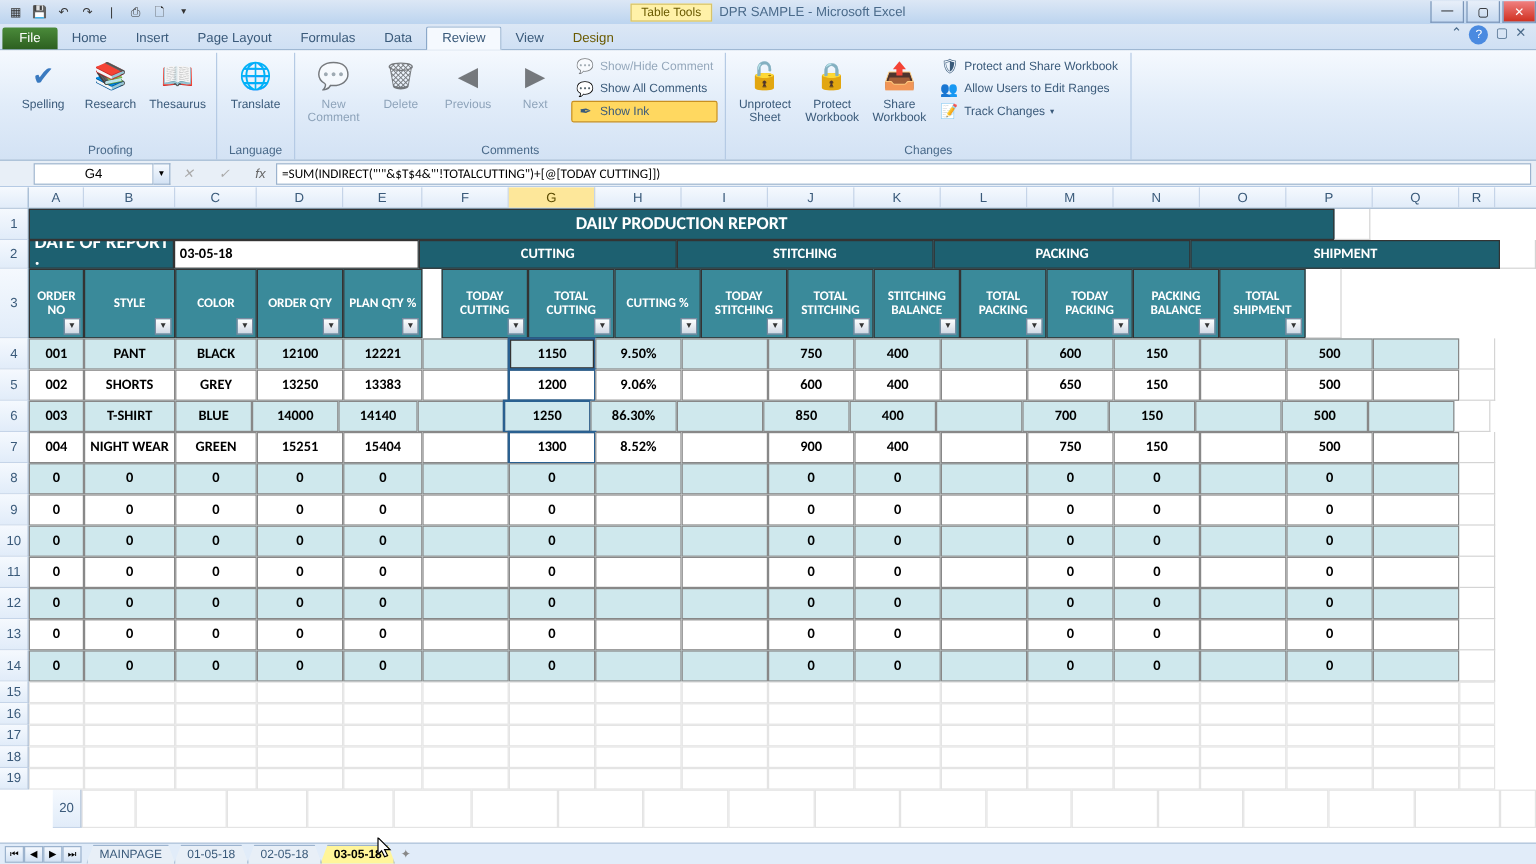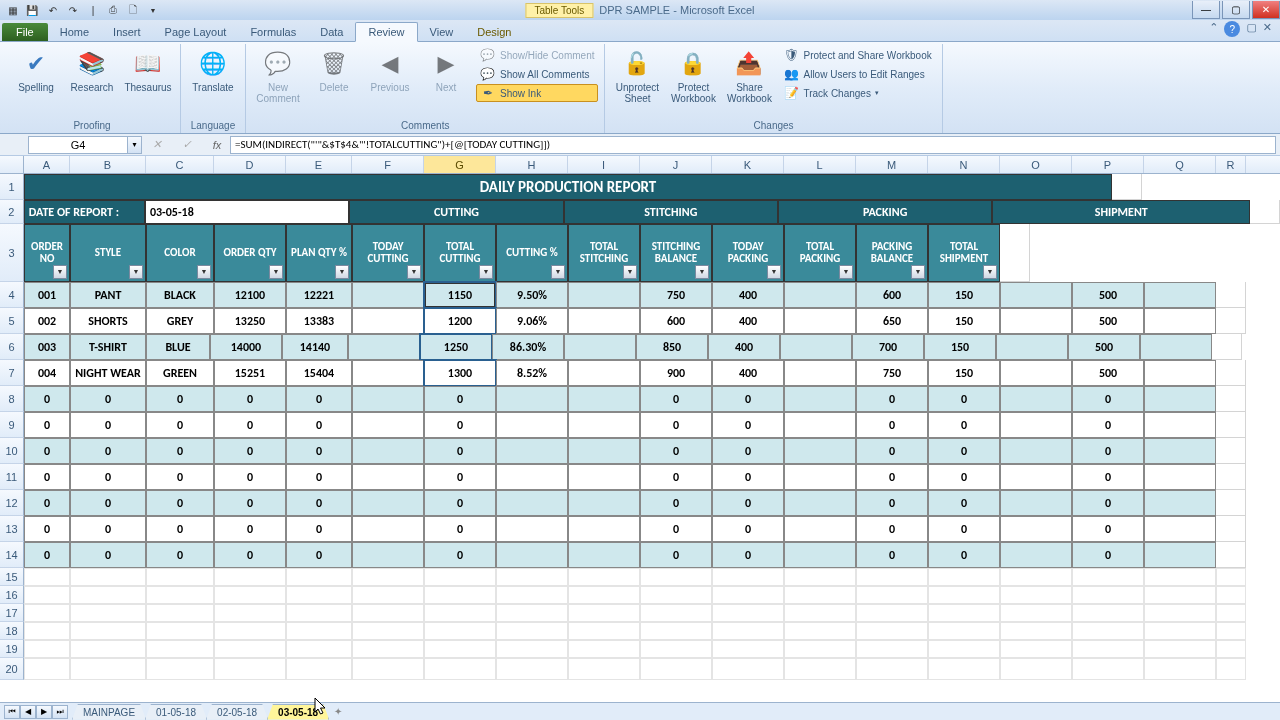--- a/index.html
+++ b/index.html
@@ -256,42 +256,43 @@
       </div>
   </div>
   <div class="grid-body" id="grid-body">
       <div class="grow" style="height: 26px;">
         <div class="rowhead">1</div>
         <div class="gcell rpt-title" style="width: 1088px;">DAILY PRODUCTION REPORT</div>
         <div class="gcell " style="width: 30px;"></div>
       </div>
       <div class="grow" style="height: 24px;">
         <div class="rowhead">2</div>
-        <div class="gcell rpt-dark" style="width: 122px; justify-content: flex-start; padding-left: 4px; font-size: 12px;">DATE OF REPORT :</div>
+        <div class="gcell rpt-dark" style="width: 122px; justify-content: flex-start; padding-left: 4px; font-size: 16px;">DATE OF REPORT :</div>
         <div class="gcell rpt-date" style="width: 206px;">03-05-18</div>
         <div class="gcell rpt-dark" style="width: 216px;">CUTTING</div>
         <div class="gcell rpt-dark" style="width: 216px;">STITCHING</div>
         <div class="gcell rpt-dark" style="width: 216px;">PACKING</div>
         <div class="gcell rpt-dark" style="width: 260px;">SHIPMENT</div>
         <div class="gcell " style="width: 30px;"></div>
       </div>
       <div class="grow" style="height: 58px;">
         <div class="rowhead">3</div>
         <div class="gcell rpt-hdr" style="width: 46px; flex-direction: column; height: 58px;">ORDER NO<div class="filter-dd">▼</div></div>
         <div class="gcell rpt-hdr" style="width: 76px; flex-direction: column; height: 58px;">STYLE<div class="filter-dd">▼</div></div>
         <div class="gcell rpt-hdr" style="width: 68px; flex-direction: column; height: 58px;">COLOR<div class="filter-dd">▼</div></div>
         <div class="gcell rpt-hdr" style="width: 72px; flex-direction: column; height: 58px;">ORDER QTY<div class="filter-dd">▼</div></div>
         <div class="gcell rpt-hdr" style="width: 66px; flex-direction: column; height: 58px;">PLAN QTY %<div class="filter-dd">▼</div></div>
-        <div class="gcell rpt-hdr" style="width: 72px; flex-direction: column; height: 58px;">TODAY CUTTING<div class="filter-dd">▼</div></div>
+        <div class="gcell rpt-hdr" style="width: 72px; flex-direction: column; height: 58px; margin-left: 16px;">TODAY CUTTING<div class="filter-dd">▼</div></div>
         <div class="gcell rpt-hdr" style="width: 72px; flex-direction: column; height: 58px;">TOTAL CUTTING<div class="filter-dd">▼</div></div>
         <div class="gcell rpt-hdr" style="width: 72px; flex-direction: column; height: 58px;">CUTTING %<div class="filter-dd">▼</div></div>
+        <div class="gcell rpt-hdr" style="width: 72px; flex-direction: column; height: 58px;">TODAY STITCHING<div class="filter-dd">▼</div></div>
         <div class="gcell rpt-hdr" style="width: 72px; flex-direction: column; height: 58px;">TOTAL STITCHING<div class="filter-dd">▼</div></div>
         <div class="gcell rpt-hdr" style="width: 72px; flex-direction: column; height: 58px;">STITCHING BALANCE<div class="filter-dd">▼</div></div>
+        <div class="gcell rpt-hdr" style="width: 72px; flex-direction: column; height: 58px;">TOTAL PACKING<div class="filter-dd">▼</div></div>
         <div class="gcell rpt-hdr" style="width: 72px; flex-direction: column; height: 58px;">TODAY PACKING<div class="filter-dd">▼</div></div>
-        <div class="gcell rpt-hdr" style="width: 72px; flex-direction: column; height: 58px;">TOTAL PACKING<div class="filter-dd">▼</div></div>
         <div class="gcell rpt-hdr" style="width: 72px; flex-direction: column; height: 58px;">PACKING BALANCE<div class="filter-dd">▼</div></div>
         <div class="gcell rpt-hdr" style="width: 72px; flex-direction: column; height: 58px;">TOTAL SHIPMENT<div class="filter-dd">▼</div></div>
         <div class="gcell " style="width: 30px;"></div>
       </div>
       <div class="grow" style="height: 26px;">
         <div class="rowhead">4</div>
         <div class="gcell rpt-light" style="width: 46px;">001</div>
         <div class="gcell rpt-light" style="width: 76px;">PANT</div>
         <div class="gcell rpt-light" style="width: 68px;">BLACK</div>
         <div class="gcell rpt-light" style="width: 72px;">12100</div>
@@ -618,21 +619,21 @@
         <div class="gcell " style="width: 72px; border: 1px solid rgb(228, 228, 228);"></div>
         <div class="gcell " style="width: 72px; border: 1px solid rgb(228, 228, 228);"></div>
         <div class="gcell " style="width: 72px; border: 1px solid rgb(228, 228, 228);"></div>
         <div class="gcell " style="width: 72px; border: 1px solid rgb(228, 228, 228);"></div>
         <div class="gcell " style="width: 72px; border: 1px solid rgb(228, 228, 228);"></div>
         <div class="gcell " style="width: 72px; border: 1px solid rgb(228, 228, 228);"></div>
         <div class="gcell " style="width: 72px; border: 1px solid rgb(228, 228, 228);"></div>
         <div class="gcell " style="width: 72px; border: 1px solid rgb(228, 228, 228);"></div>
         <div class="gcell " style="width: 30px; border: 1px solid rgb(228, 228, 228);"></div>
       </div>
-      <div class="grow" style="height: 22px;">
+      <div class="grow" style="height: 32px; margin-left: 44px;">
         <div class="rowhead">20</div>
         <div class="gcell " style="width: 46px; border: 1px solid rgb(228, 228, 228);"></div>
         <div class="gcell " style="width: 76px; border: 1px solid rgb(228, 228, 228);"></div>
         <div class="gcell " style="width: 68px; border: 1px solid rgb(228, 228, 228);"></div>
         <div class="gcell " style="width: 72px; border: 1px solid rgb(228, 228, 228);"></div>
         <div class="gcell " style="width: 66px; border: 1px solid rgb(228, 228, 228);"></div>
         <div class="gcell " style="width: 72px; border: 1px solid rgb(228, 228, 228);"></div>
         <div class="gcell " style="width: 72px; border: 1px solid rgb(228, 228, 228);"></div>
         <div class="gcell " style="width: 72px; border: 1px solid rgb(228, 228, 228);"></div>
         <div class="gcell " style="width: 72px; border: 1px solid rgb(228, 228, 228);"></div>

